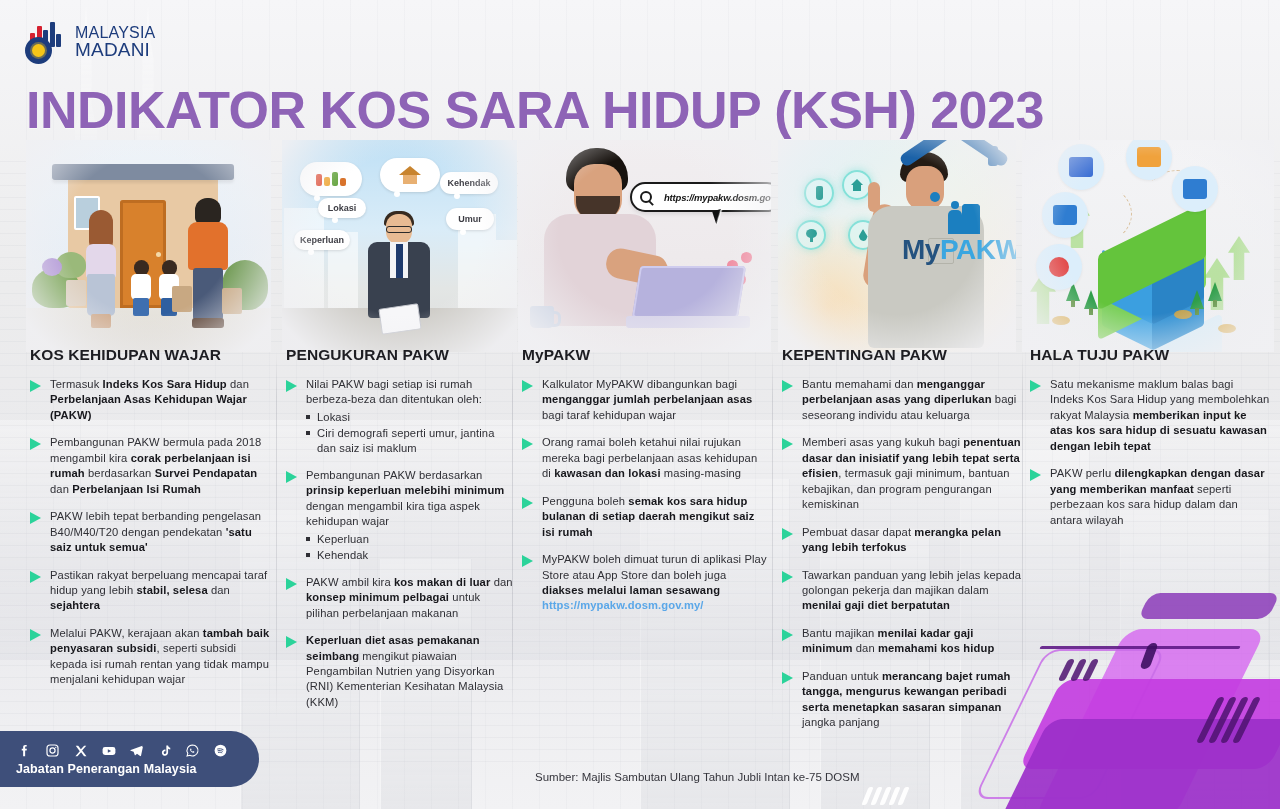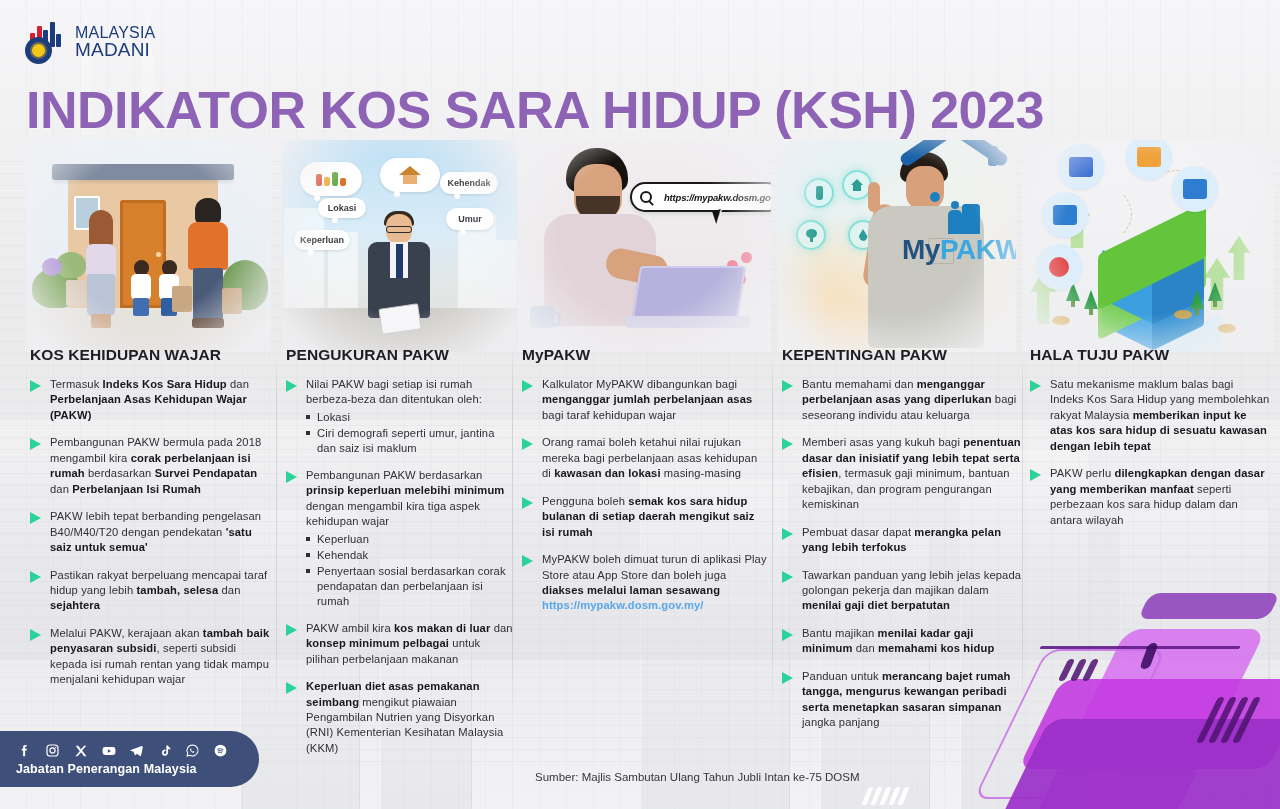--- a/index.html
+++ b/index.html
@@ -576,35 +576,34 @@
   <div class="divider d3"></div>
   <div class="divider d4"></div>
 
   <div class="cols">
     <section class="col col-1">
       <h2 class="col-head">KOS KEHIDUPAN WAJAR</h2>
       <ul class="bullets">
           <li><span>Termasuk <b>Indeks Kos Sara Hidup</b> dan <b>Perbelanjaan Asas Kehidupan Wajar (PAKW)</b></span></li>
           <li><span>Pembangunan PAKW bermula pada 2018 mengambil kira <b>corak perbelanjaan isi rumah</b> berdasarkan <b>Survei Pendapatan</b> dan <b>Perbelanjaan Isi Rumah</b></span></li>
           <li><span>PAKW lebih tepat berbanding pengelasan B40/M40/T20 dengan pendekatan <b>'satu saiz untuk semua'</b></span></li>
-          <li><span>Pastikan rakyat berpeluang mencapai taraf hidup yang lebih <b>tambah, selesa</b> dan <b>sejahtera</b></span></li>
+          <li><span>Pastikan rakyat berpeluang mencapai taraf hidup yang lebih <b>stabil, selesa</b> dan <b>sejahtera</b></span></li>
           <li><span>Melalui PAKW, kerajaan akan <b>tambah baik penyasaran subsidi</b>, seperti subsidi kepada isi rumah rentan yang tidak mampu menjalani kehidupan wajar</span></li>
         </ul>
     </section>
     <section class="col col-2">
       <h2 class="col-head">PENGUKURAN PAKW</h2>
       <ul class="bullets">
           <li><span>Nilai PAKW bagi setiap isi rumah berbeza-beza dan ditentukan oleh:</span><ul class="sub">
               <li>Lokasi</li>
               <li>Ciri demografi seperti umur, jantina dan saiz isi maklum</li>
             </ul></li>
           <li><span>Pembangunan PAKW berdasarkan <b>prinsip keperluan melebihi minimum</b> dengan mengambil kira tiga aspek kehidupan wajar</span><ul class="sub">
               <li>Keperluan</li>
               <li>Kehendak</li>
-              <li>Penyertaan sosial berdasarkan corak pendapatan dan perbelanjaan isi rumah</li>
             </ul></li>
           <li><span>PAKW ambil kira <b>kos makan di luar</b> dan <b>konsep minimum pelbagai</b> untuk pilihan perbelanjaan makanan</span></li>
           <li><span><b>Keperluan diet asas pemakanan seimbang</b> mengikut piawaian Pengambilan Nutrien yang Disyorkan (RNI) Kementerian Kesihatan Malaysia (KKM)</span></li>
         </ul>
     </section>
     <section class="col col-3">
       <h2 class="col-head">MyPAKW</h2>
       <ul class="bullets">
           <li><span>Kalkulator MyPAKW dibangunkan bagi <b>menganggar jumlah perbelanjaan asas</b> bagi taraf kehidupan wajar</span></li>
           <li><span>Orang ramai boleh ketahui nilai rujukan mereka bagi perbelanjaan asas kehidupan di <b>kawasan dan lokasi</b> masing-masing</span></li>

